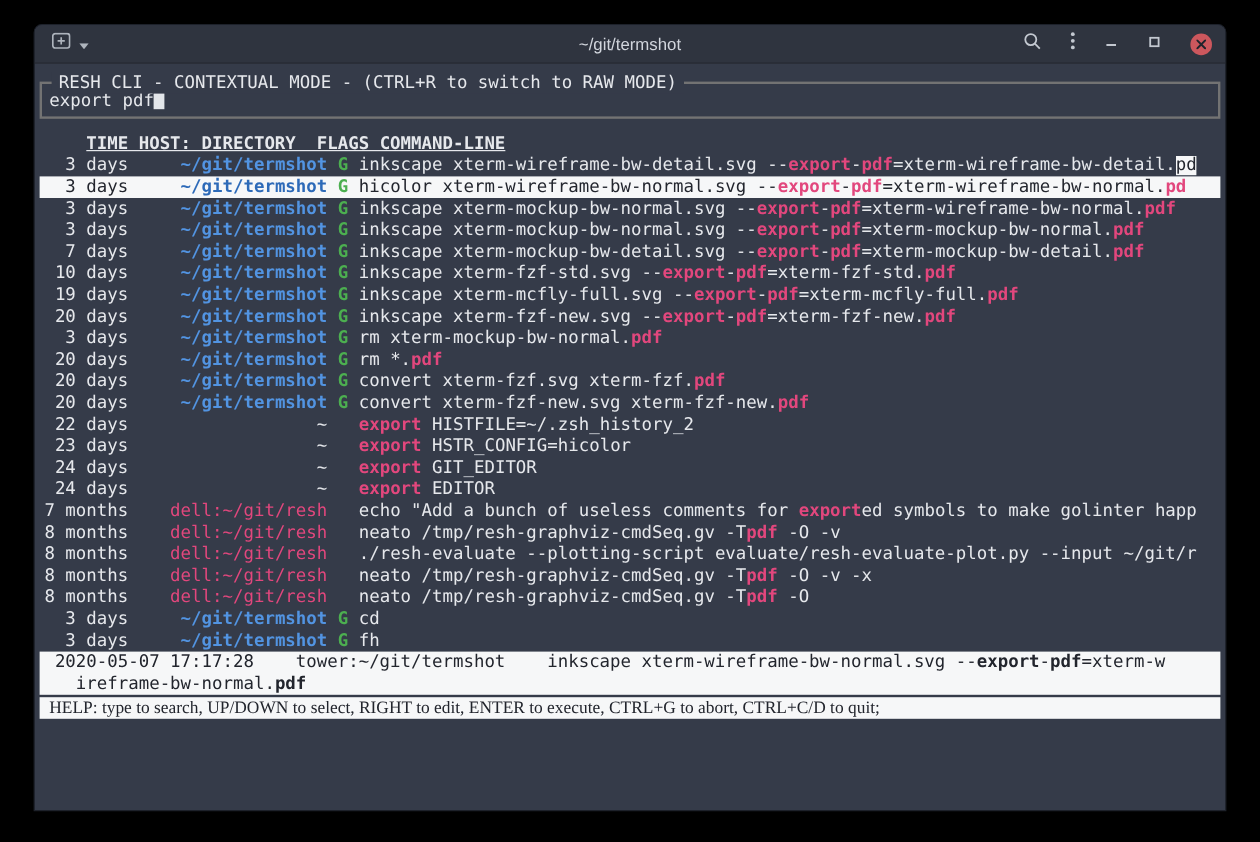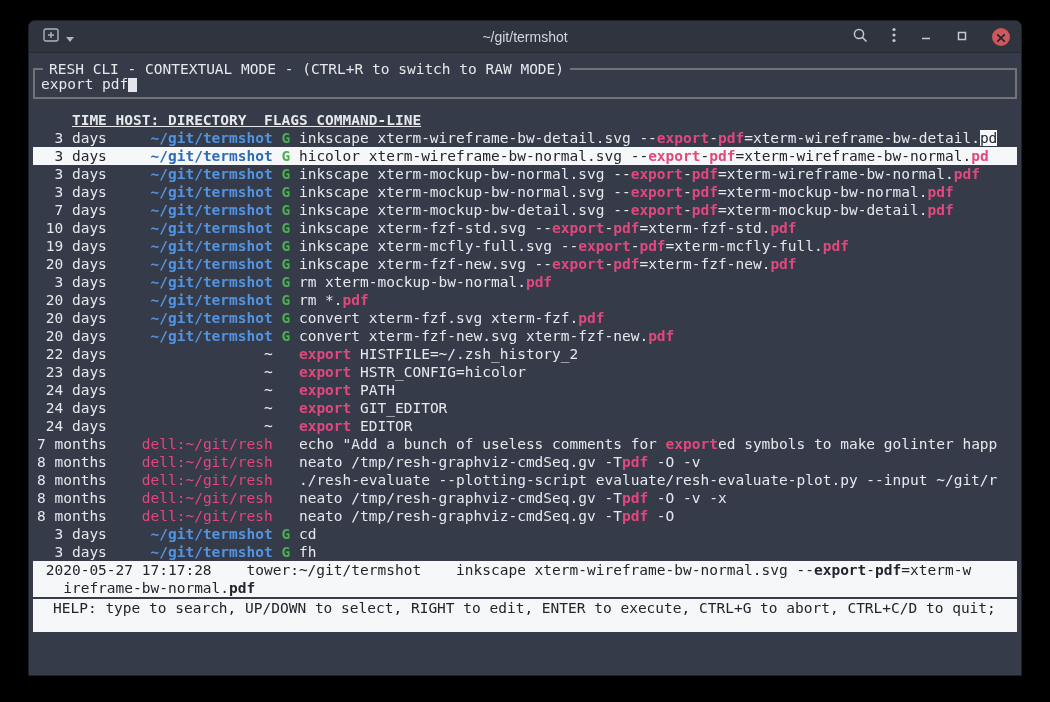--- a/index.html
+++ b/index.html
@@ -36,22 +36,22 @@
   .row.selected{background:var(--selection-bg);color:#23262e;}
   .row.selected .host-local{color:#2d6ab8;}
   .host-local{color:var(--accent-blue);font-weight:bold;}
   .host-remote{color:var(--accent-pink);}
   .flag{color:var(--accent-green);font-weight:bold;}
   .seg-m{color:var(--accent-pink);font-weight:bold;}
   .seg-inv{background:var(--selection-bg);color:#23262e;}
   .seg-b{font-weight:bold;}
   .details{background:var(--selection-bg);color:#22252d;white-space:pre;padding:0 4px;}
   .details-line{height:18px;overflow:hidden;}
-  .help-bar{background:var(--selection-bg);color:#22252d;white-space:pre;height:33px;
-            margin-top:2px;padding:0 20px;overflow:hidden;}
+  .help-bar{background:var(--selection-bg);color:#22252d;white-space:pre;height:18px;
+            margin-top:2px;padding:0 8px;overflow:hidden;font-family:Liberation Serif, serif;}
 </style>
 </head>
 <body>
 
 <div class="window">
 
   <div class="titlebar">
     <div class="tb-left">
       <span class="tb-btn">
         <span>
@@ -129,30 +129,29 @@
         <div class="row"><span class="col-time">  7 days </span><span class="host-local">    ~/git/termshot</span><span class="flag"> G </span><span>inkscape xterm-mockup-bw-detail.svg --</span><span class="seg-m">export</span><span>-</span><span class="seg-m">pdf</span><span>=xterm-mockup-bw-detail.</span><span class="seg-m">pdf</span></div>
         <div class="row"><span class="col-time"> 10 days </span><span class="host-local">    ~/git/termshot</span><span class="flag"> G </span><span>inkscape xterm-fzf-std.svg --</span><span class="seg-m">export</span><span>-</span><span class="seg-m">pdf</span><span>=xterm-fzf-std.</span><span class="seg-m">pdf</span></div>
         <div class="row"><span class="col-time"> 19 days </span><span class="host-local">    ~/git/termshot</span><span class="flag"> G </span><span>inkscape xterm-mcfly-full.svg --</span><span class="seg-m">export</span><span>-</span><span class="seg-m">pdf</span><span>=xterm-mcfly-full.</span><span class="seg-m">pdf</span></div>
         <div class="row"><span class="col-time"> 20 days </span><span class="host-local">    ~/git/termshot</span><span class="flag"> G </span><span>inkscape xterm-fzf-new.svg --</span><span class="seg-m">export</span><span>-</span><span class="seg-m">pdf</span><span>=xterm-fzf-new.</span><span class="seg-m">pdf</span></div>
         <div class="row"><span class="col-time">  3 days </span><span class="host-local">    ~/git/termshot</span><span class="flag"> G </span><span>rm xterm-mockup-bw-normal.</span><span class="seg-m">pdf</span></div>
         <div class="row"><span class="col-time"> 20 days </span><span class="host-local">    ~/git/termshot</span><span class="flag"> G </span><span>rm *.</span><span class="seg-m">pdf</span></div>
         <div class="row"><span class="col-time"> 20 days </span><span class="host-local">    ~/git/termshot</span><span class="flag"> G </span><span>convert xterm-fzf.svg xterm-fzf.</span><span class="seg-m">pdf</span></div>
         <div class="row"><span class="col-time"> 20 days </span><span class="host-local">    ~/git/termshot</span><span class="flag"> G </span><span>convert xterm-fzf-new.svg xterm-fzf-new.</span><span class="seg-m">pdf</span></div>
         <div class="row"><span class="col-time"> 22 days </span><span class="host-home">                 ~</span><span class="flag">   </span><span class="seg-m">export</span><span> HISTFILE=~/.zsh_history_2</span></div>
         <div class="row"><span class="col-time"> 23 days </span><span class="host-home">                 ~</span><span class="flag">   </span><span class="seg-m">export</span><span> HSTR_CONFIG=hicolor</span></div>
-        <div class="row"><span class="col-time"> 24 days </span><span class="host-home">                 ~</span><span class="flag">   </span><span class="seg-m">export</span><span> PATH</span></div>
         <div class="row"><span class="col-time"> 24 days </span><span class="host-home">                 ~</span><span class="flag">   </span><span class="seg-m">export</span><span> GIT_EDITOR</span></div>
         <div class="row"><span class="col-time"> 24 days </span><span class="host-home">                 ~</span><span class="flag">   </span><span class="seg-m">export</span><span> EDITOR</span></div>
         <div class="row"><span class="col-time">7 months </span><span class="host-remote">   dell:~/git/resh</span><span class="flag">   </span><span>echo "Add a bunch of useless comments for </span><span class="seg-m">export</span><span>ed symbols to make golinter happ</span></div>
         <div class="row"><span class="col-time">8 months </span><span class="host-remote">   dell:~/git/resh</span><span class="flag">   </span><span>neato /tmp/resh-graphviz-cmdSeq.gv -T</span><span class="seg-m">pdf</span><span> -O -v</span></div>
         <div class="row"><span class="col-time">8 months </span><span class="host-remote">   dell:~/git/resh</span><span class="flag">   </span><span>./resh-evaluate --plotting-script evaluate/resh-evaluate-plot.py --input ~/git/r</span></div>
         <div class="row"><span class="col-time">8 months </span><span class="host-remote">   dell:~/git/resh</span><span class="flag">   </span><span>neato /tmp/resh-graphviz-cmdSeq.gv -T</span><span class="seg-m">pdf</span><span> -O -v -x</span></div>
         <div class="row"><span class="col-time">8 months </span><span class="host-remote">   dell:~/git/resh</span><span class="flag">   </span><span>neato /tmp/resh-graphviz-cmdSeq.gv -T</span><span class="seg-m">pdf</span><span> -O</span></div>
         <div class="row"><span class="col-time">  3 days </span><span class="host-local">    ~/git/termshot</span><span class="flag"> G </span><span>cd</span></div>
         <div class="row"><span class="col-time">  3 days </span><span class="host-local">    ~/git/termshot</span><span class="flag"> G </span><span>fh</span></div>
       </div>
 
-    <div class="details"><div class="details-line"><span> 2020-05-27 17:17:28    tower:~/git/termshot    inkscape xterm-wireframe-bw-normal.svg --</span><span class="seg-b">export</span><span>-</span><span class="seg-b">pdf</span><span>=xterm-w</span></div><div class="details-line"><span>   ireframe-bw-normal.</span><span class="seg-b">pdf</span></div></div>
+    <div class="details"><div class="details-line"><span> 2020-05-07 17:17:28    tower:~/git/termshot    inkscape xterm-wireframe-bw-normal.svg --</span><span class="seg-b">export</span><span>-</span><span class="seg-b">pdf</span><span>=xterm-w</span></div><div class="details-line"><span>   ireframe-bw-normal.</span><span class="seg-b">pdf</span></div></div>
 
     <div class="help-bar">HELP: type to search, UP/DOWN to select, RIGHT to edit, ENTER to execute, CTRL+G to abort, CTRL+C/D to quit;</div>
 
   </div>
 </div>
 
 </body></html>

